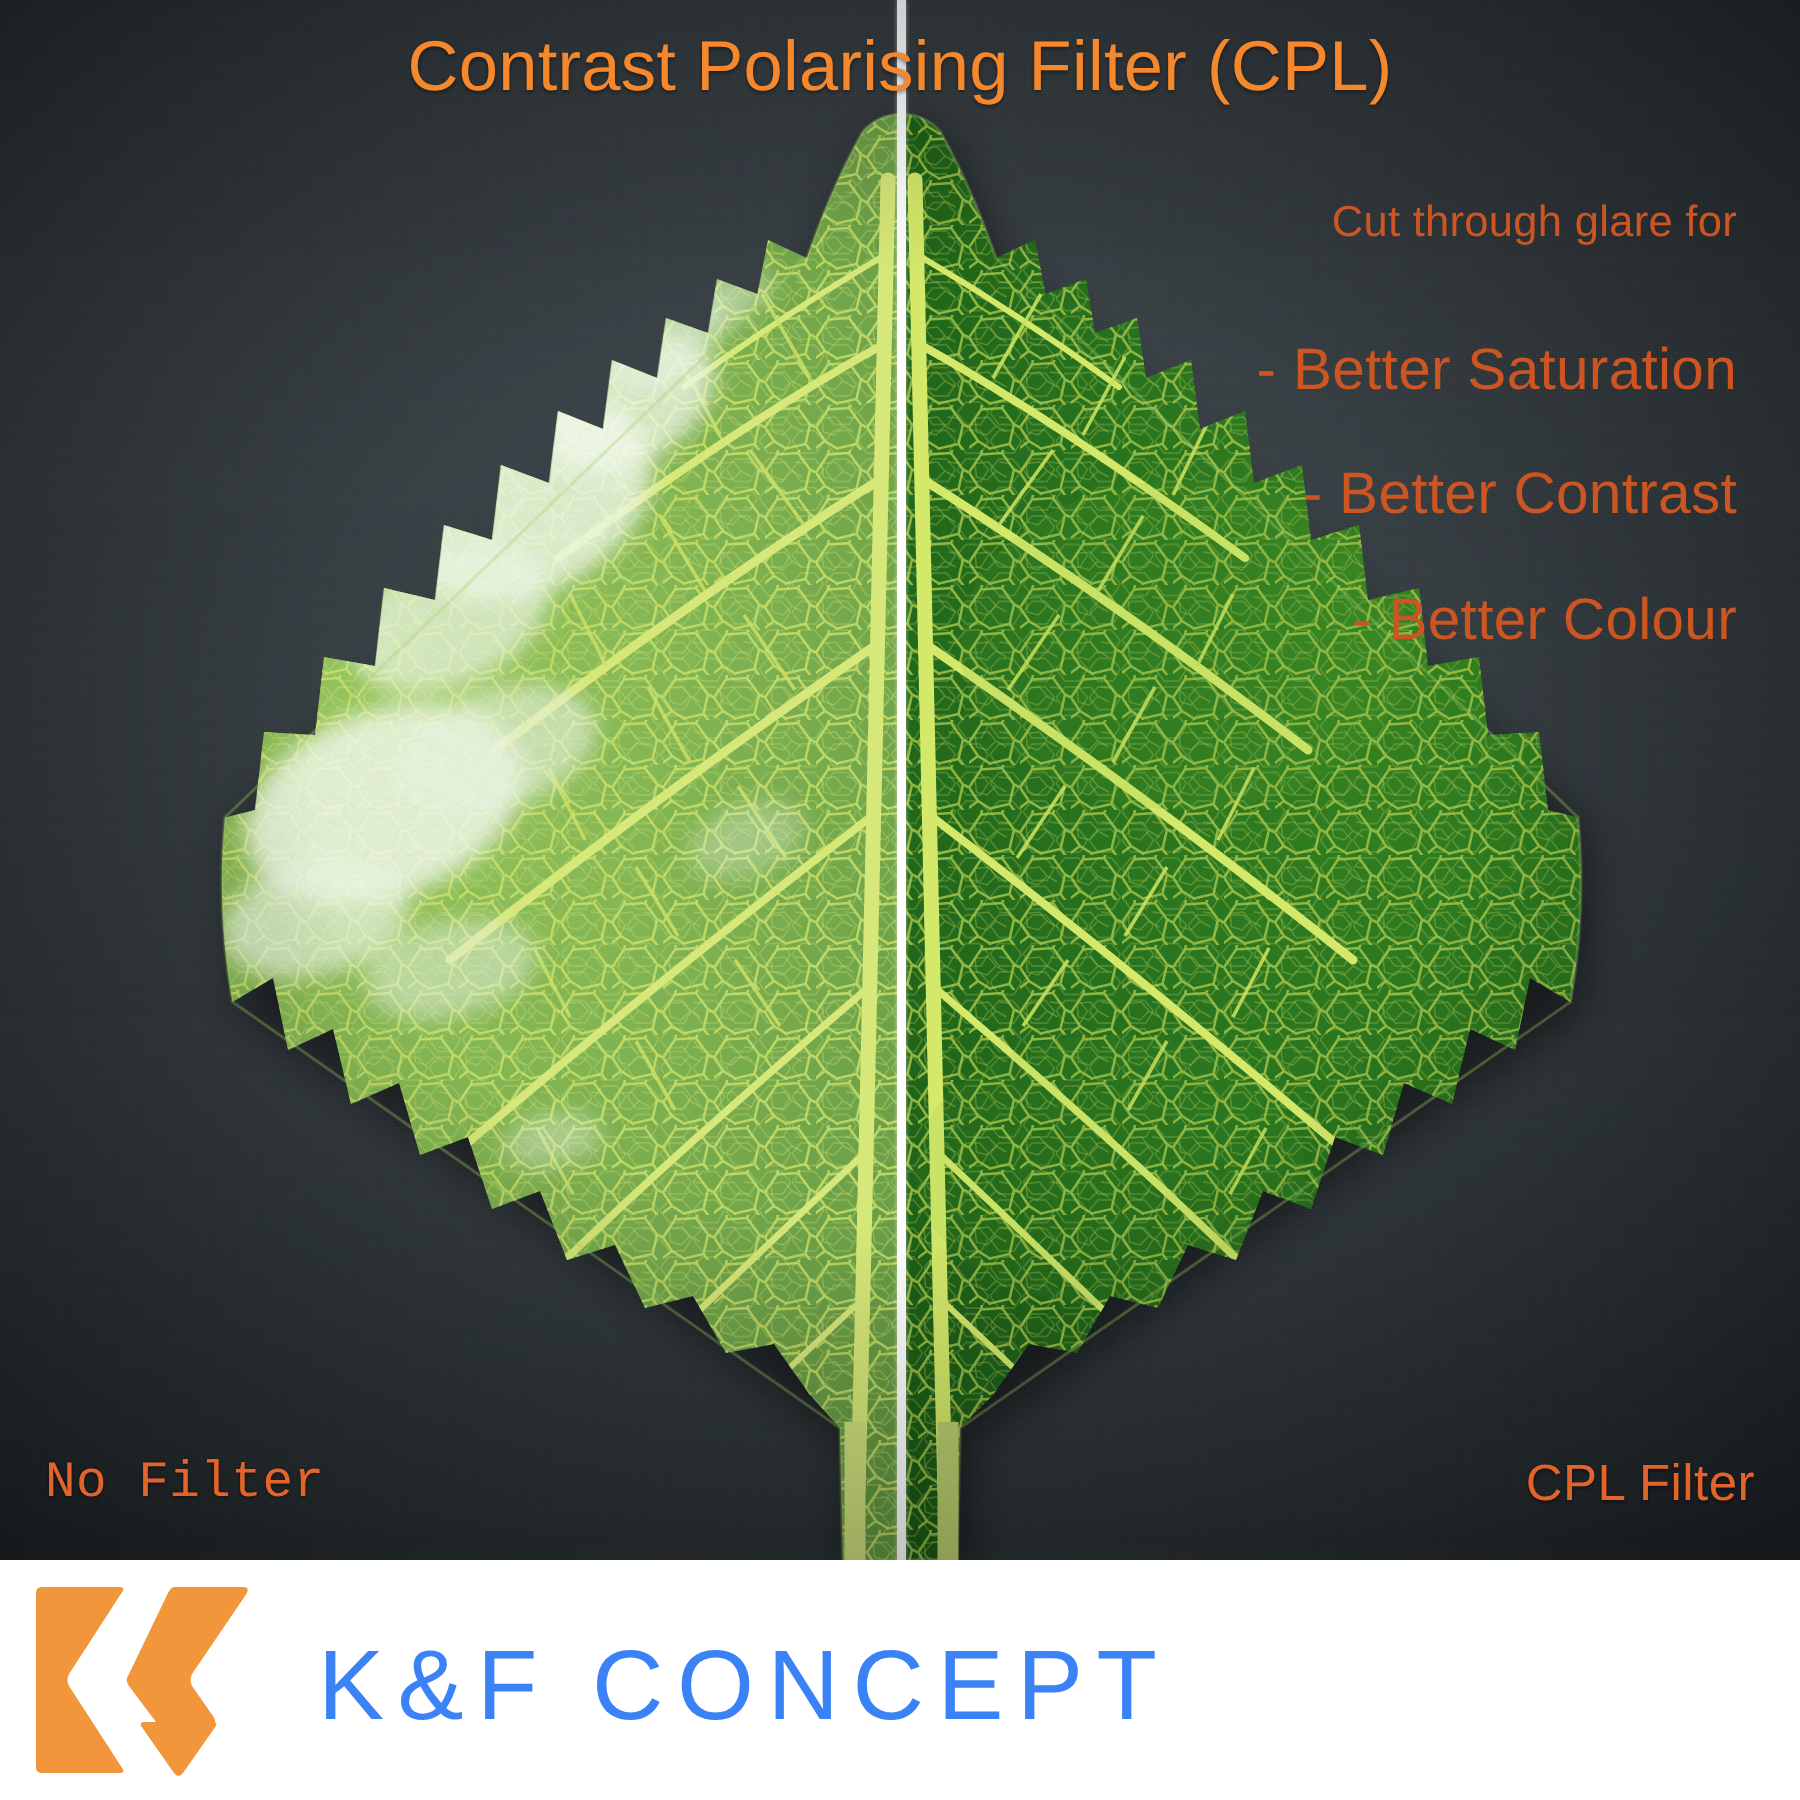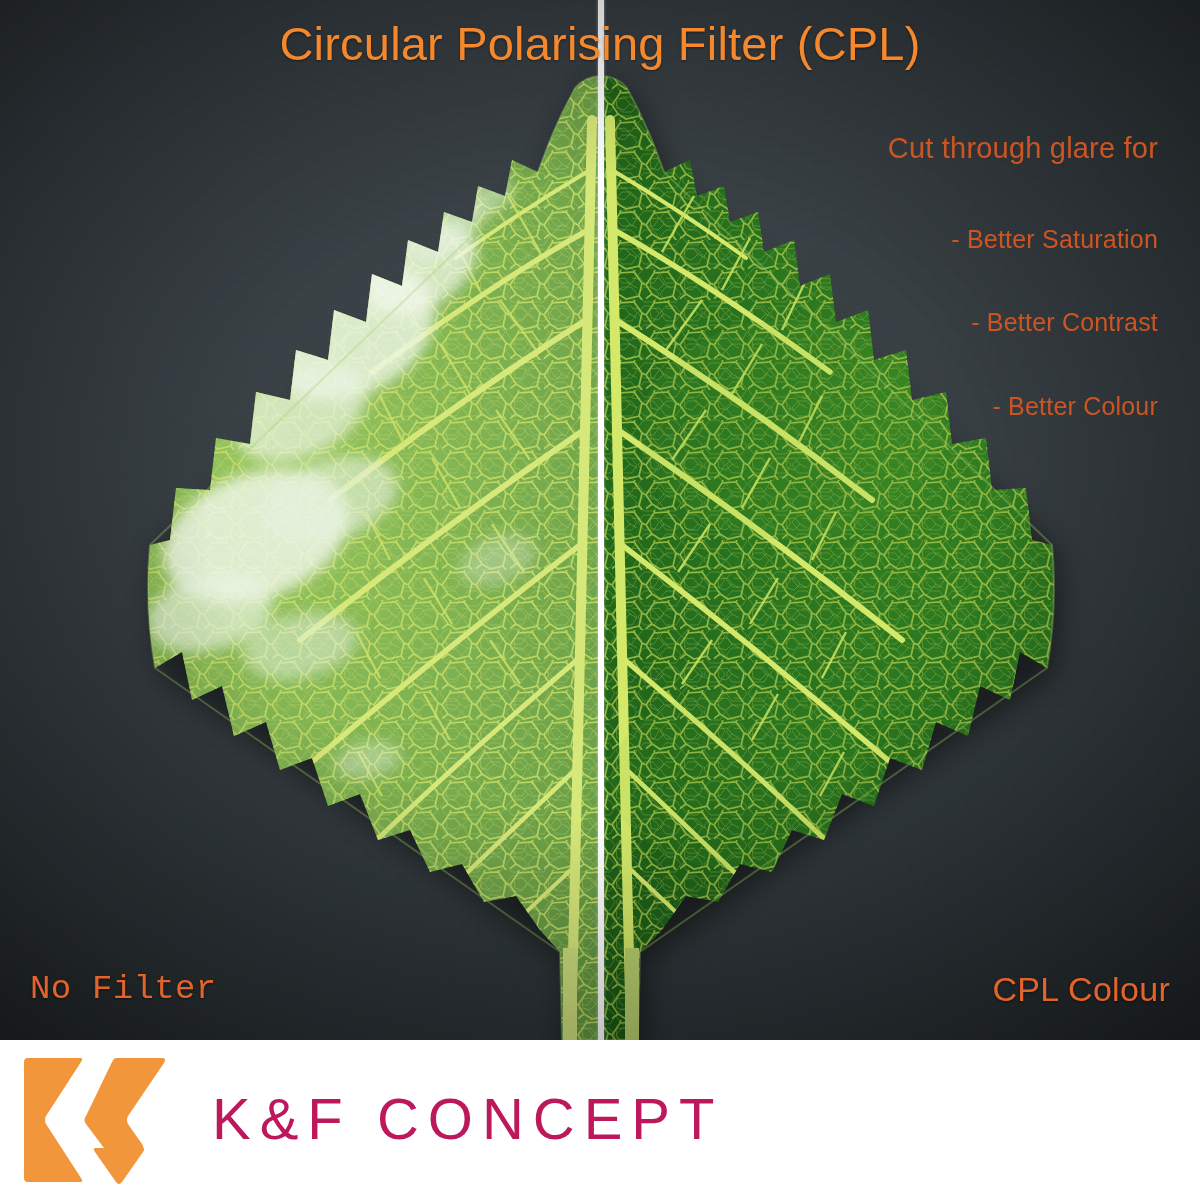--- a/index.html
+++ b/index.html
@@ -96,21 +96,21 @@
     font-size: 29px;
     letter-spacing: .2px;
     text-align: right;
     white-space: nowrap;
   }
 
   .bullet {
     position: absolute;
     right: 42px;
     color: #cc5522;
-    font-size: 25px;
+    font-size: 39px;
     letter-spacing: .2px;
     text-align: right;
     white-space: nowrap;
     margin-left: 48px;
   }
   .bullet.b1 { top: 225px; }
   .bullet.b2 { top: 308px; }
   .bullet.b3 { top: 392px; }
 
   .corner-label {
@@ -139,23 +139,23 @@
     position: absolute;
     left: 24px;
     top: 14px;
     width: 150px;
     height: 132px;
   }
   .wordmark {
     position: absolute;
     left: 212px;
     top: 50px;
-    font-size: 58px;
+    font-size: 66px;
     line-height: 1;
-    color: #be185d;
+    color: #3b82f6;
     letter-spacing: 9px;
     font-family: "Liberation Sans", sans-serif;
     white-space: nowrap;
   }
 </style>
 </head>
 <body>
 
 <div id="poster">
 
@@ -347,30 +347,30 @@
           <rect x="563" y="948" width="14" height="92" fill="#cfe07e"></rect>
           <rect x="625" y="948" width="14" height="92" fill="#b9cf6f"></rect>
         </g>
       </svg>
 
       <div class="divider"></div>
     </div>
 
     <div class="photo-vignette"></div>
 
-    <div class="title">Circular Polarising Filter (CPL)</div>
+    <div class="title">Contrast Polarising Filter (CPL)</div>
 
     <div class="headline">Cut through glare for</div>
 
     <div class="bullet b1">- Better Saturation</div>
     <div class="bullet b3">- Better Colour</div>
     <div class="bullet b2">- Better Contrast</div>
 
     <div class="corner-label left">No Filter</div>
-    <div class="corner-label right">CPL Colour</div>
+    <div class="corner-label right">CPL Filter</div>
   </div>
 
   <div class="logobar">
 
     <svg class="logo-mark" viewBox="0 0 150 132">
 
       <path d="M4,4 H56 Q60,4 57,8 L22,62 Q20,66 22,70 L57,124 Q60,128 56,128 H4 Q0,128 0,124 V8 Q0,4 4,4 Z" fill="#f2963c"></path>
 
       <path d="M92,4 H138 Q143,4 140,9 L104,62 Q102,66 104,70 L118,90 Q121,94 118,98
                L104,118 Q101,122 98,118 L62,70 Q59,66 62,62 L88,8 Q90,4 92,4 Z" fill="#f2963c"></path>

